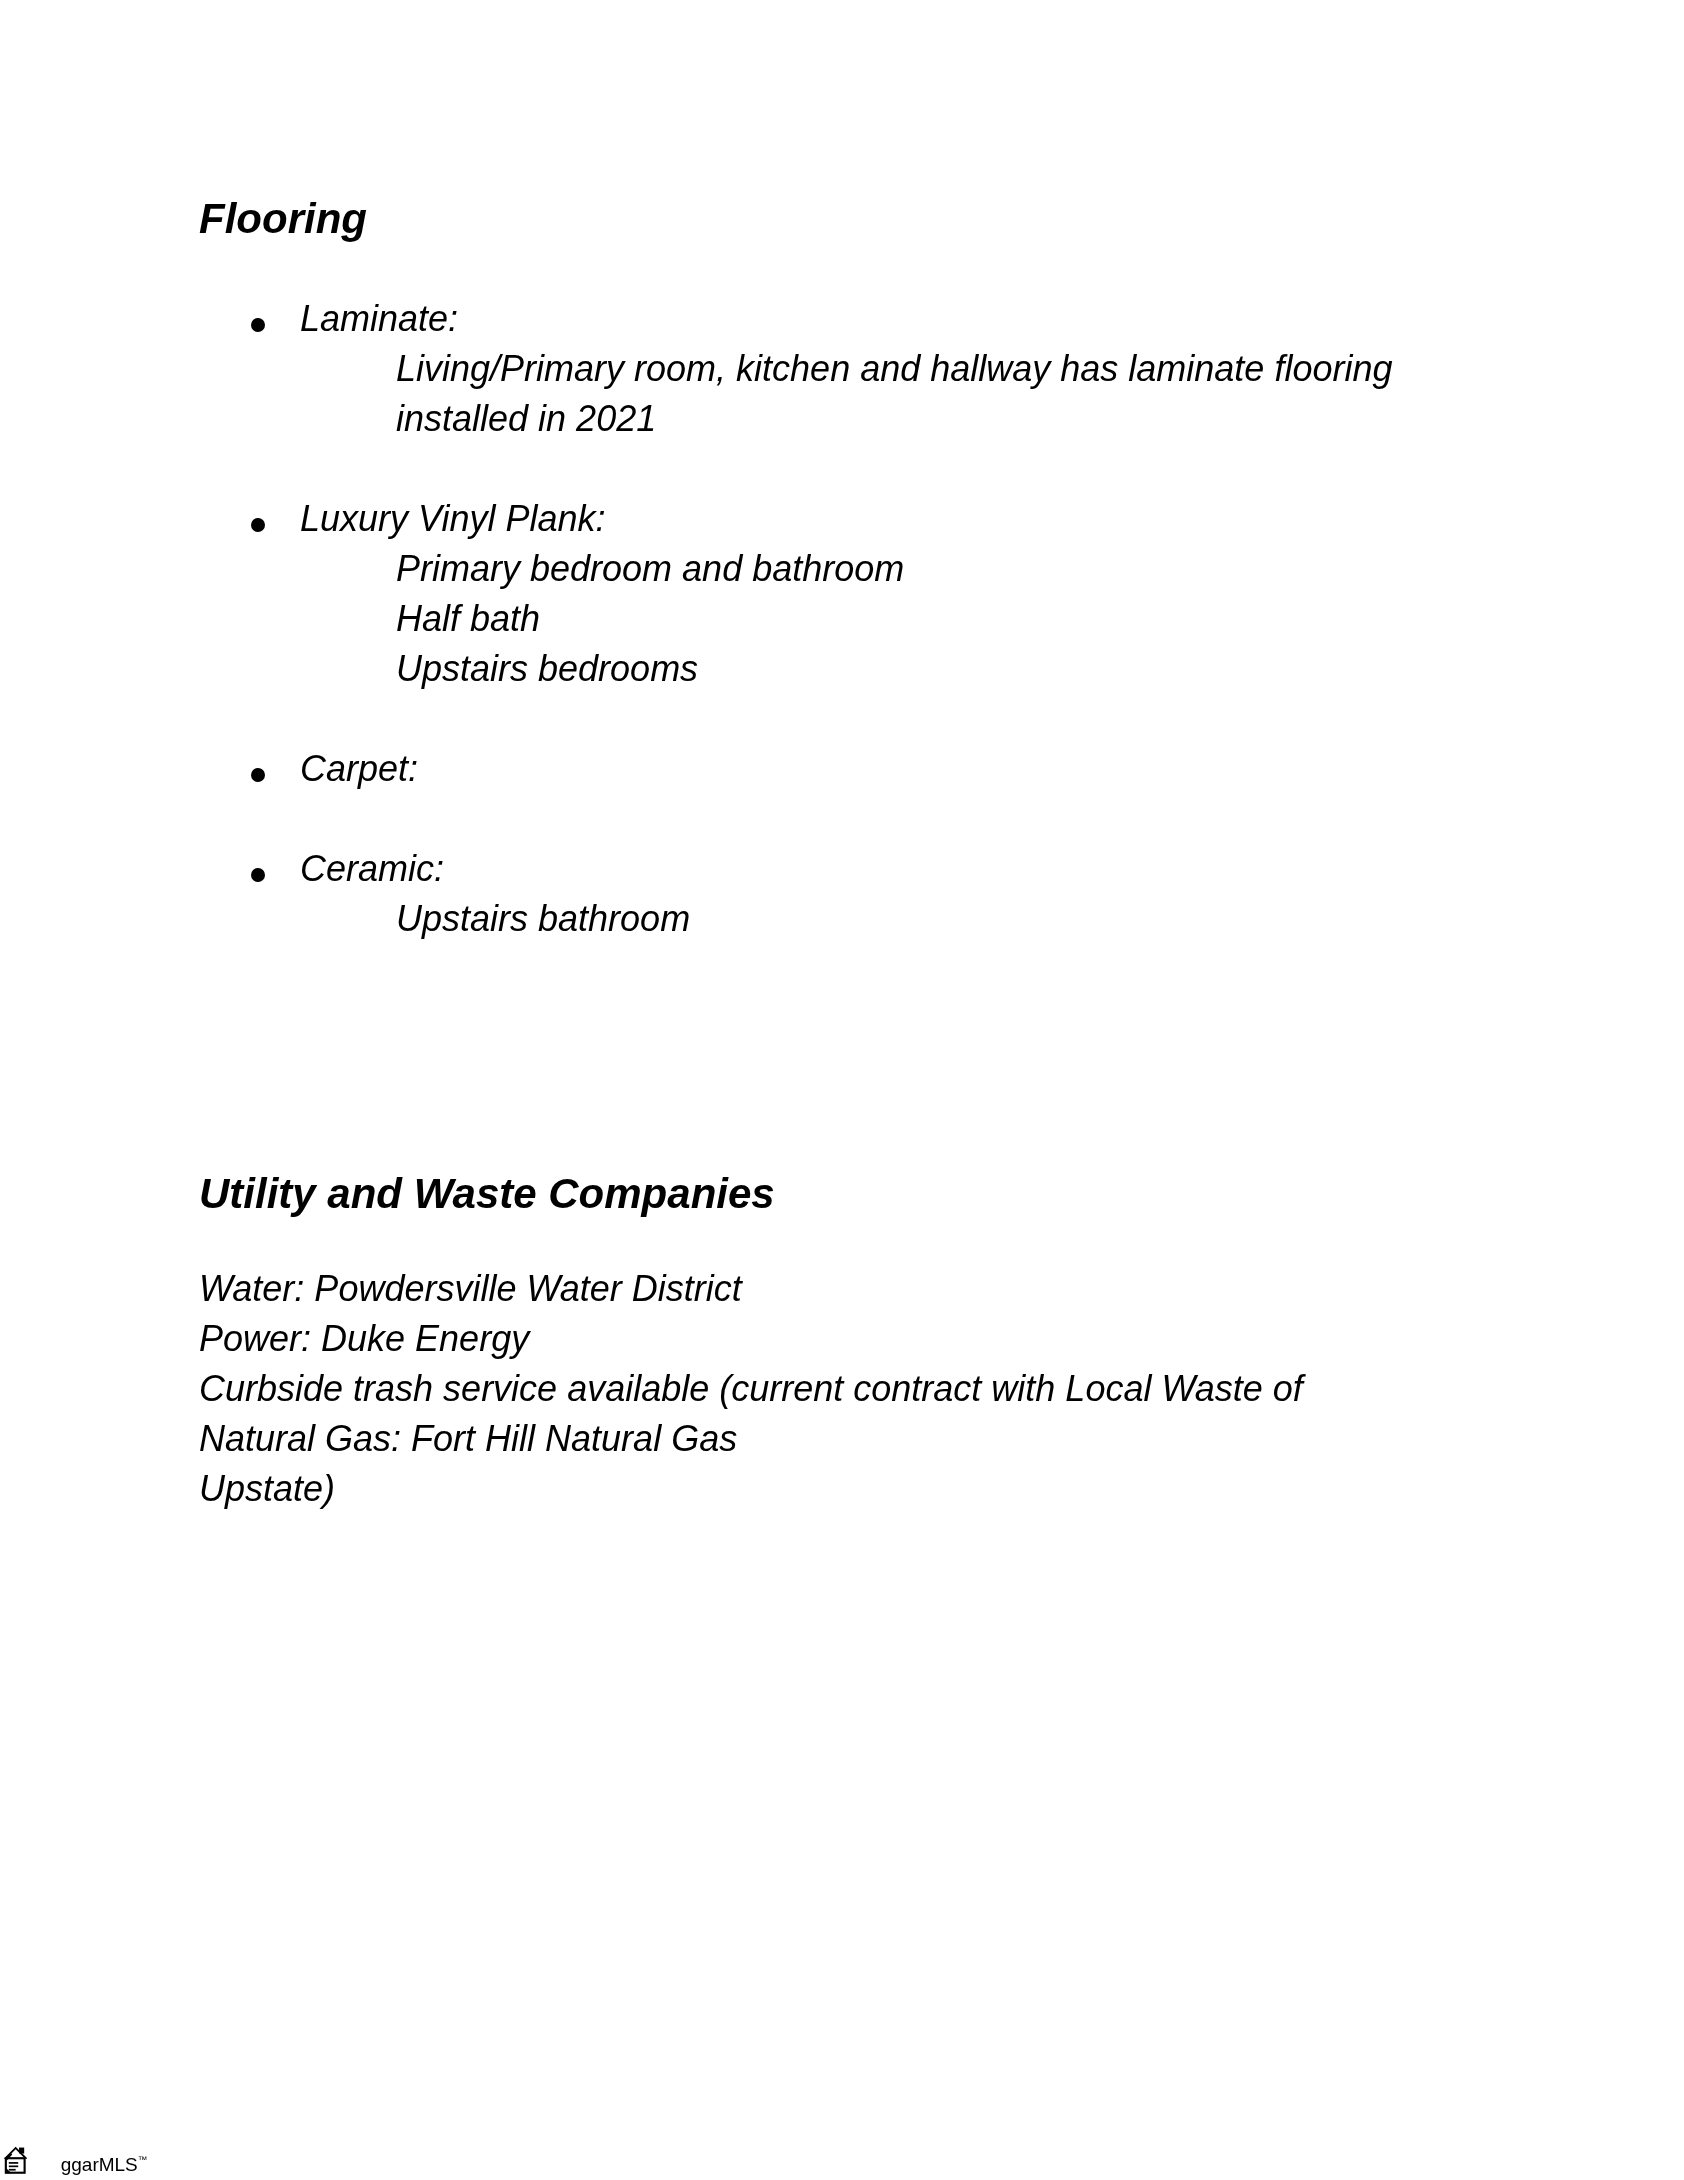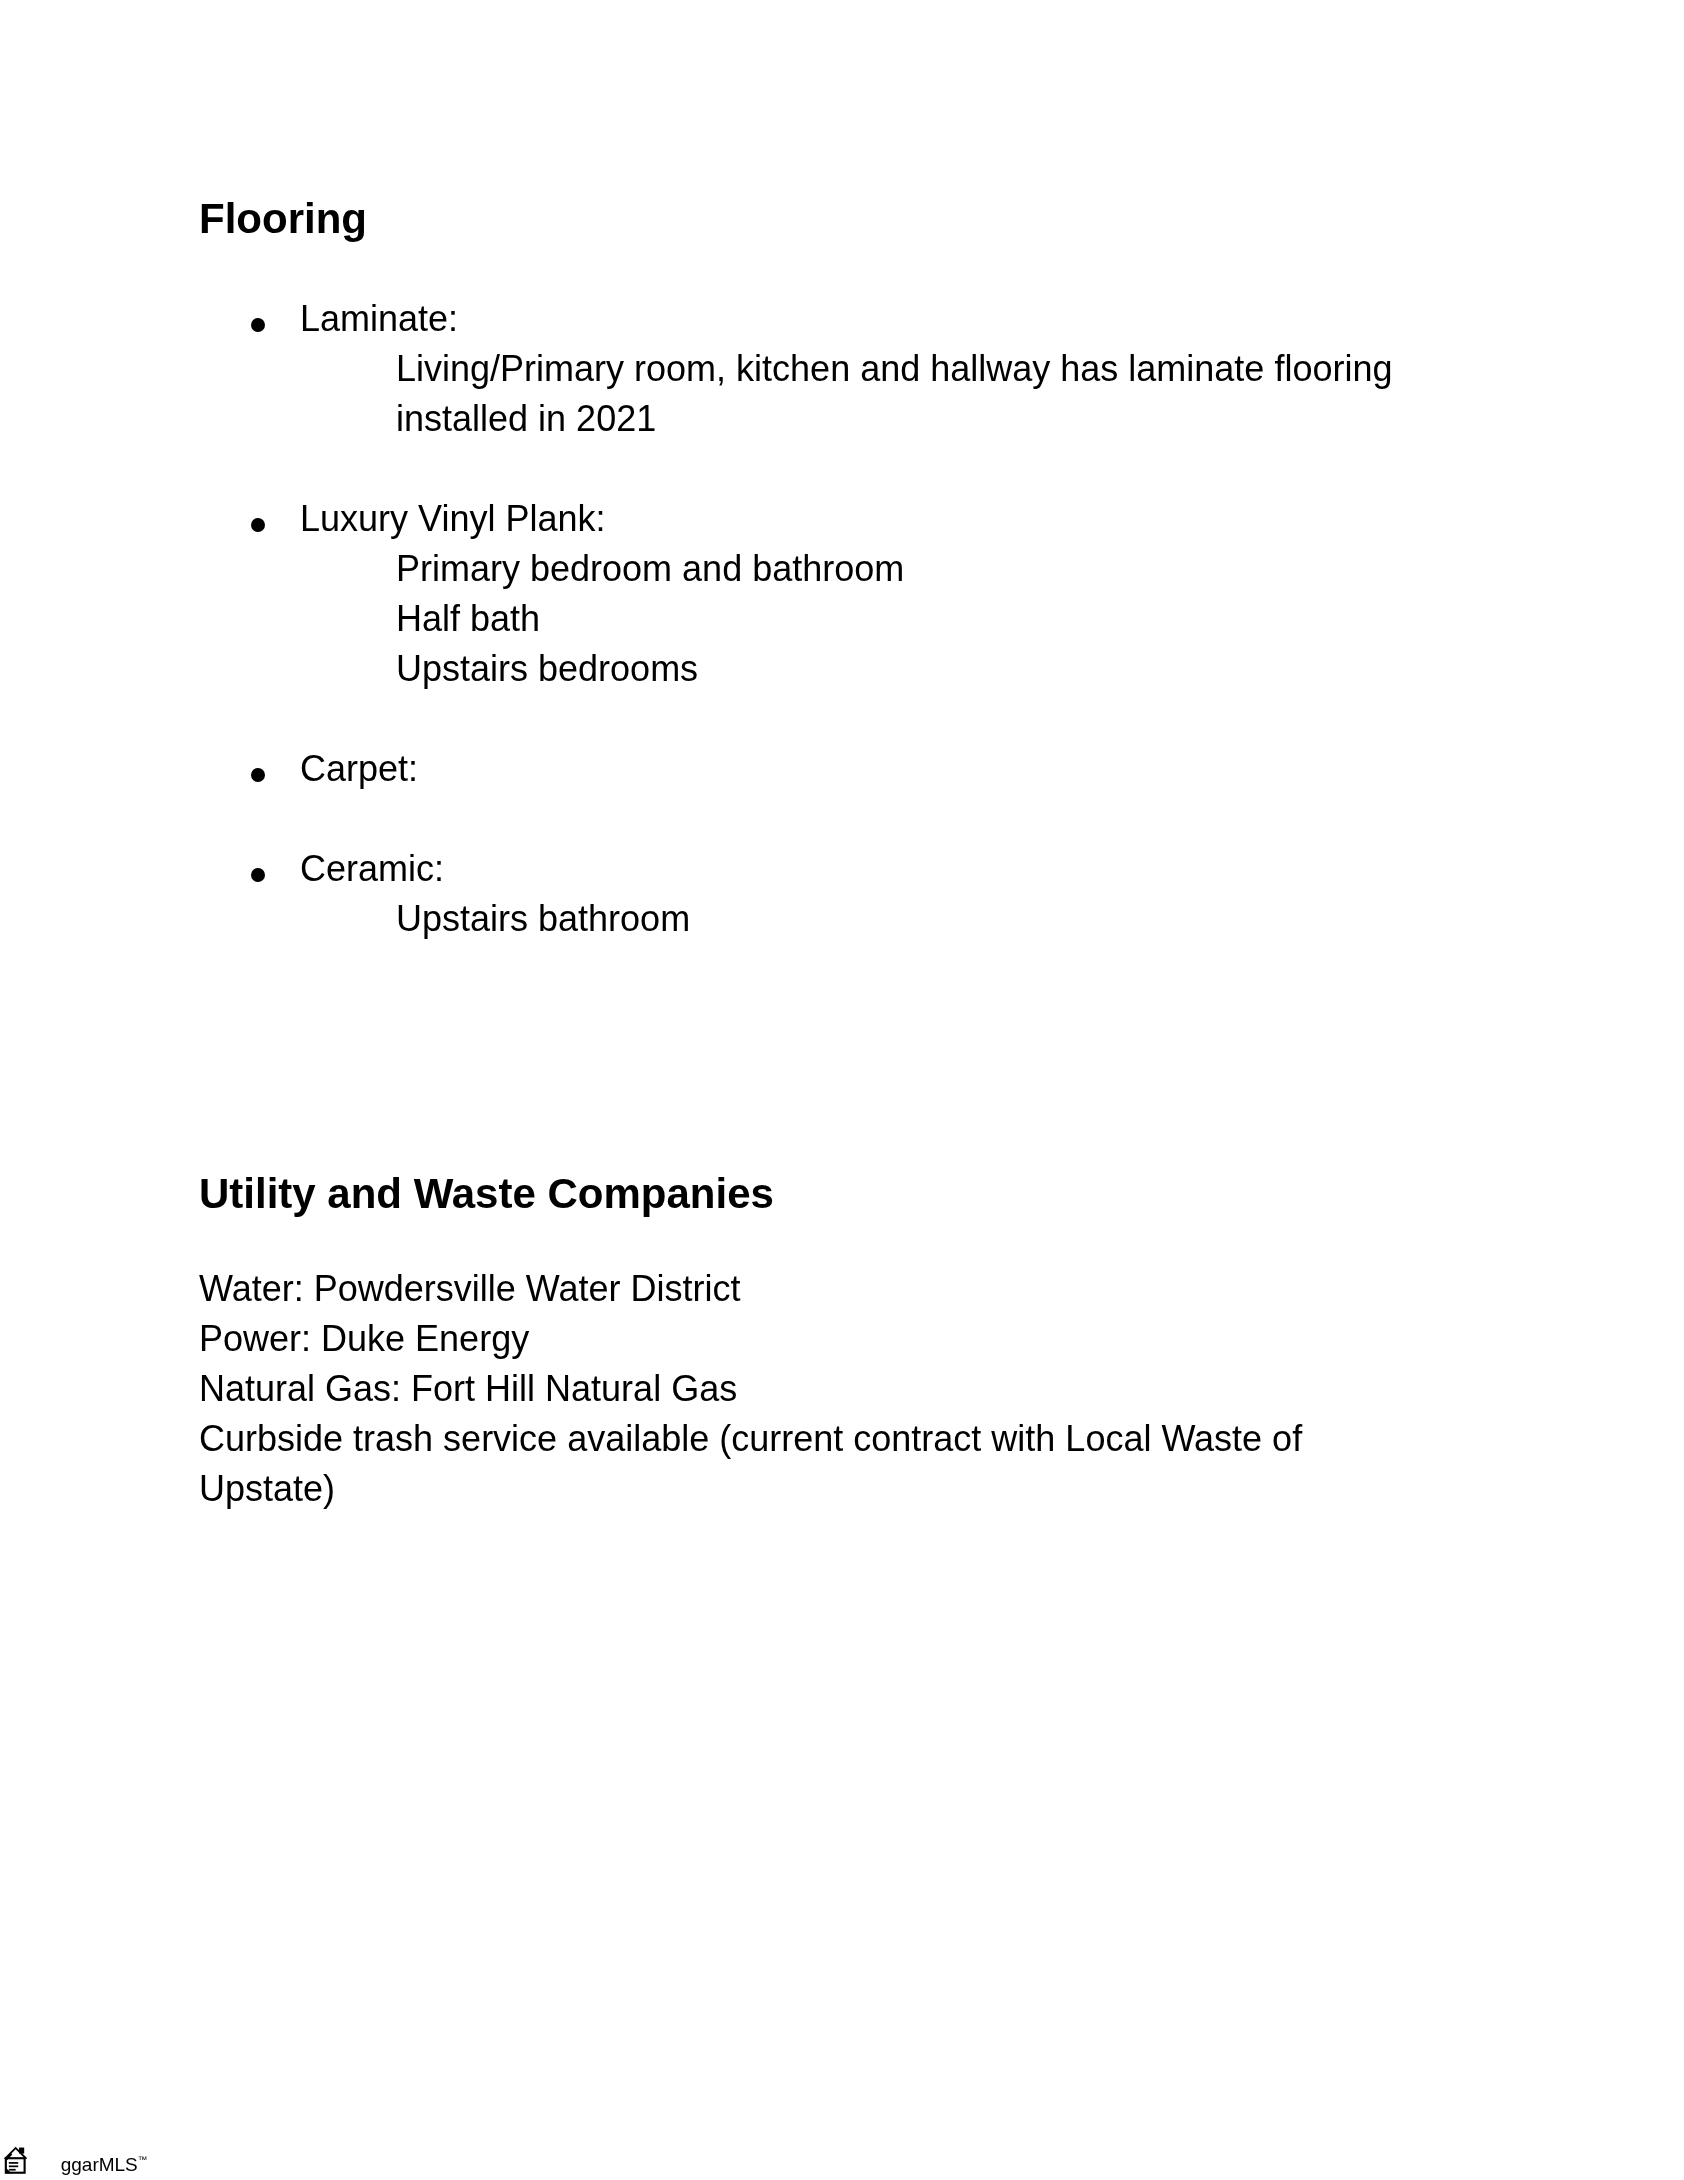--- a/index.html
+++ b/index.html
@@ -13,20 +13,21 @@
     color:#000000;
   }
   .content {
     position:absolute;
     left:199px;
     top:194px;
     width:1344px;
     font-size:36px;
     line-height:50px;
     white-space:nowrap;
+    font-style:italic;
   }
   .heading {
     font-size:42px;
     font-weight:700;
     line-height:50px;
   }
   .blank    { height:50px; }
   .blank-sm { height:45px; }
   .spacer-mid { height:225px; }
   .li { position:relative; padding-left:101px; }
@@ -87,22 +88,22 @@
     </div>
     <div class="detail">Upstairs bathroom</div>
 
     <div class="spacer-mid"></div>
 
     <div class="heading">Utility and Waste Companies</div>
     <div class="blank-sm"></div>
 
     <div>Water: Powdersville Water District</div>
     <div>Power: Duke Energy</div>
+    <div>Curbside trash service available (current contract with Local Waste of</div>
     <div>Natural Gas: Fort Hill Natural Gas</div>
-    <div>Curbside trash service available (current contract with Local Waste of</div>
     <div>Upstate)</div>
 
   </div>
 
   <div class="mls-logo">
     <svg class="mls-house" viewBox="0 0 30 36">
 
       <polygon points="2,17 16,3 30,17 27,17 16,6 5,17" fill="#000"></polygon>
       <rect x="20" y="4" width="6" height="7" fill="#000"></rect>
 

